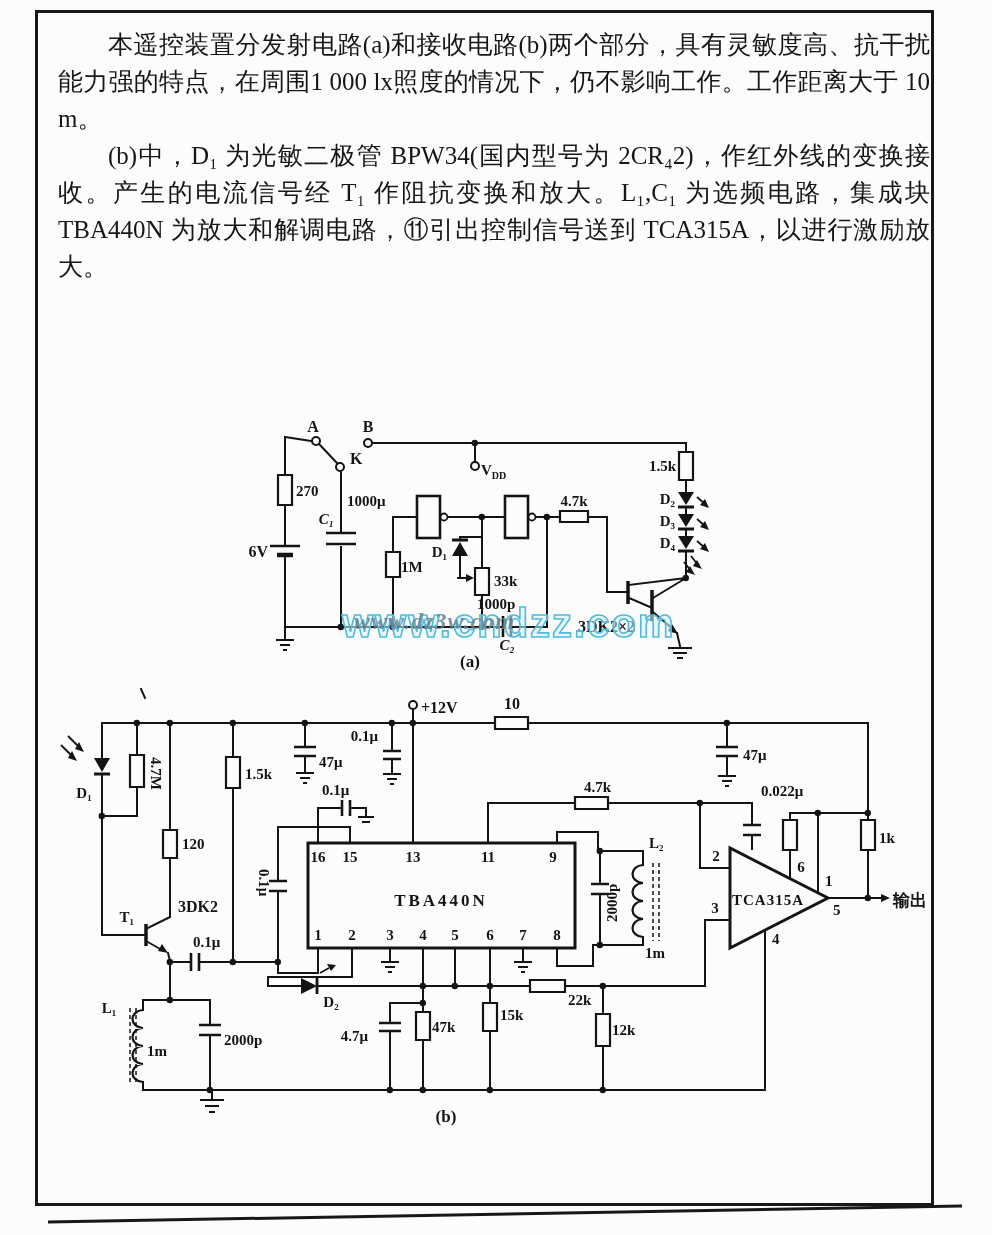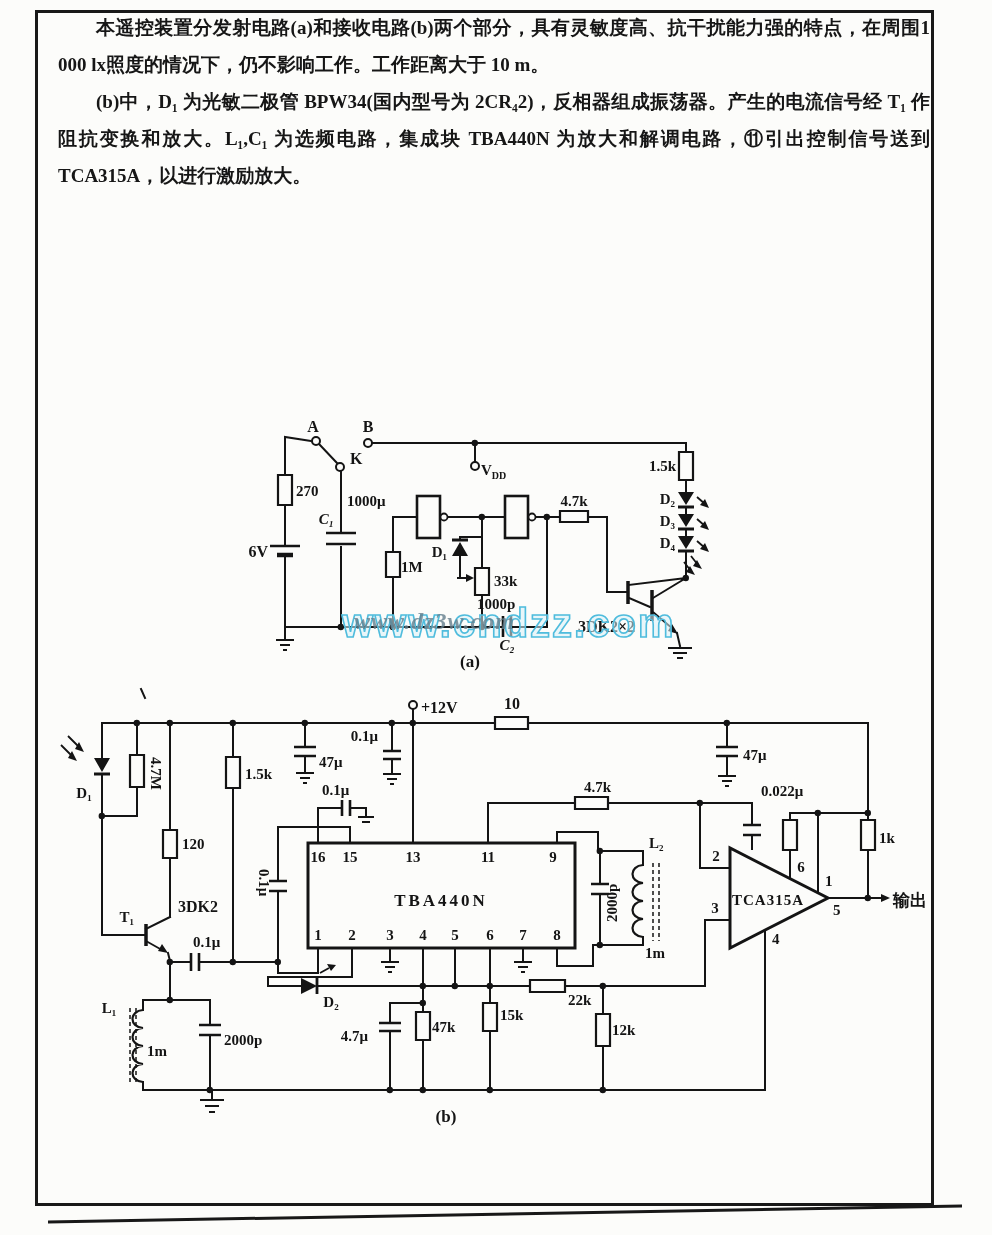--- a/index.html
+++ b/index.html
@@ -1,42 +1,42 @@
 <!DOCTYPE html>
 <html><head>
 <meta charset="utf-8">
 <style>
   html,body{margin:0;padding:0;background:#e8e8e4;}
   .page{position:relative;width:992px;height:1235px;background:#fcfcfa;overflow:hidden;
         font-family:"Liberation Serif","DejaVu Serif",serif;color:#161616;}
   .frame{position:absolute;left:35px;top:10px;width:899px;height:1196px;
          border:3px solid #181818;box-sizing:border-box;pointer-events:none;}
-  .text-block{position:absolute;left:58px;top:9px;width:872px;
-              font-size:19px;line-height:37px;font-weight:bold;text-align:justify;}
+  .text-block{position:absolute;left:58px;top:26px;width:872px;
+              font-size:25px;line-height:37px;font-weight:normal;text-align:justify;}
   .text-block p{margin:0;text-indent:2em;}
   svg{position:absolute;left:0;top:0;}
   svg text{font-family:"Liberation Serif","DejaVu Serif",serif;font-weight:bold;fill:#141414;font-size:15px;}
   .cap17{font-size:17px;}
   .sz16{font-size:16px;}
   .it{font-style:italic;}
   .wm-big{font-size:40px;letter-spacing:2px;font-weight:bold;
           fill:#d9f1f8;fill-opacity:.55;stroke:#4fbcdd;stroke-width:1.6px;
           font-family:"Liberation Sans","DejaVu Sans",sans-serif;}
   .wm-small{font-size:24px;font-style:italic;letter-spacing:1px;fill:#657f8d;opacity:.8;
             font-family:"Liberation Serif","DejaVu Serif",serif;}
 </style>
 </head>
 <body>
 
 <div class="page">
   <div class="frame"></div>
 
   <div class="text-block">
     <p>本遥控装置分发射电路(a)和接收电路(b)两个部分，具有灵敏度高、抗干扰能力强的特点，在周围1 000 lx照度的情况下，仍不影响工作。工作距离大于 10 m。</p>
-    <p>(b)中，D₁ 为光敏二极管 BPW34(国内型号为 2CR₄2)，反相器组成振荡器。产生的电流信号经 T₁ 作阻抗变换和放大。L₁,C₁ 为选频电路，集成块 TBA440N 为放大和解调电路，⑪引出控制信号送到 TCA315A，以进行激励放大。</p>
+    <p>(b)中，D₁ 为光敏二极管 BPW34(国内型号为 2CR₄2)，作红外线的变换接收。产生的电流信号经 T₁ 作阻抗变换和放大。L₁,C₁ 为选频电路，集成块 TBA440N 为放大和解调电路，⑪引出控制信号送到 TCA315A，以进行激励放大。</p>
   </div>
 
   <svg width="992" height="1235" viewBox="0 0 992 1235">
 
     <g>
       <path fill="none" stroke="#141414" stroke-width="2" stroke-linecap="square" d="
         M285,475 L285,437 L311,441
         M319,444 L337,463
         M372,443 L686,443 M686,443 L686,452
         M475,443 L475,461

